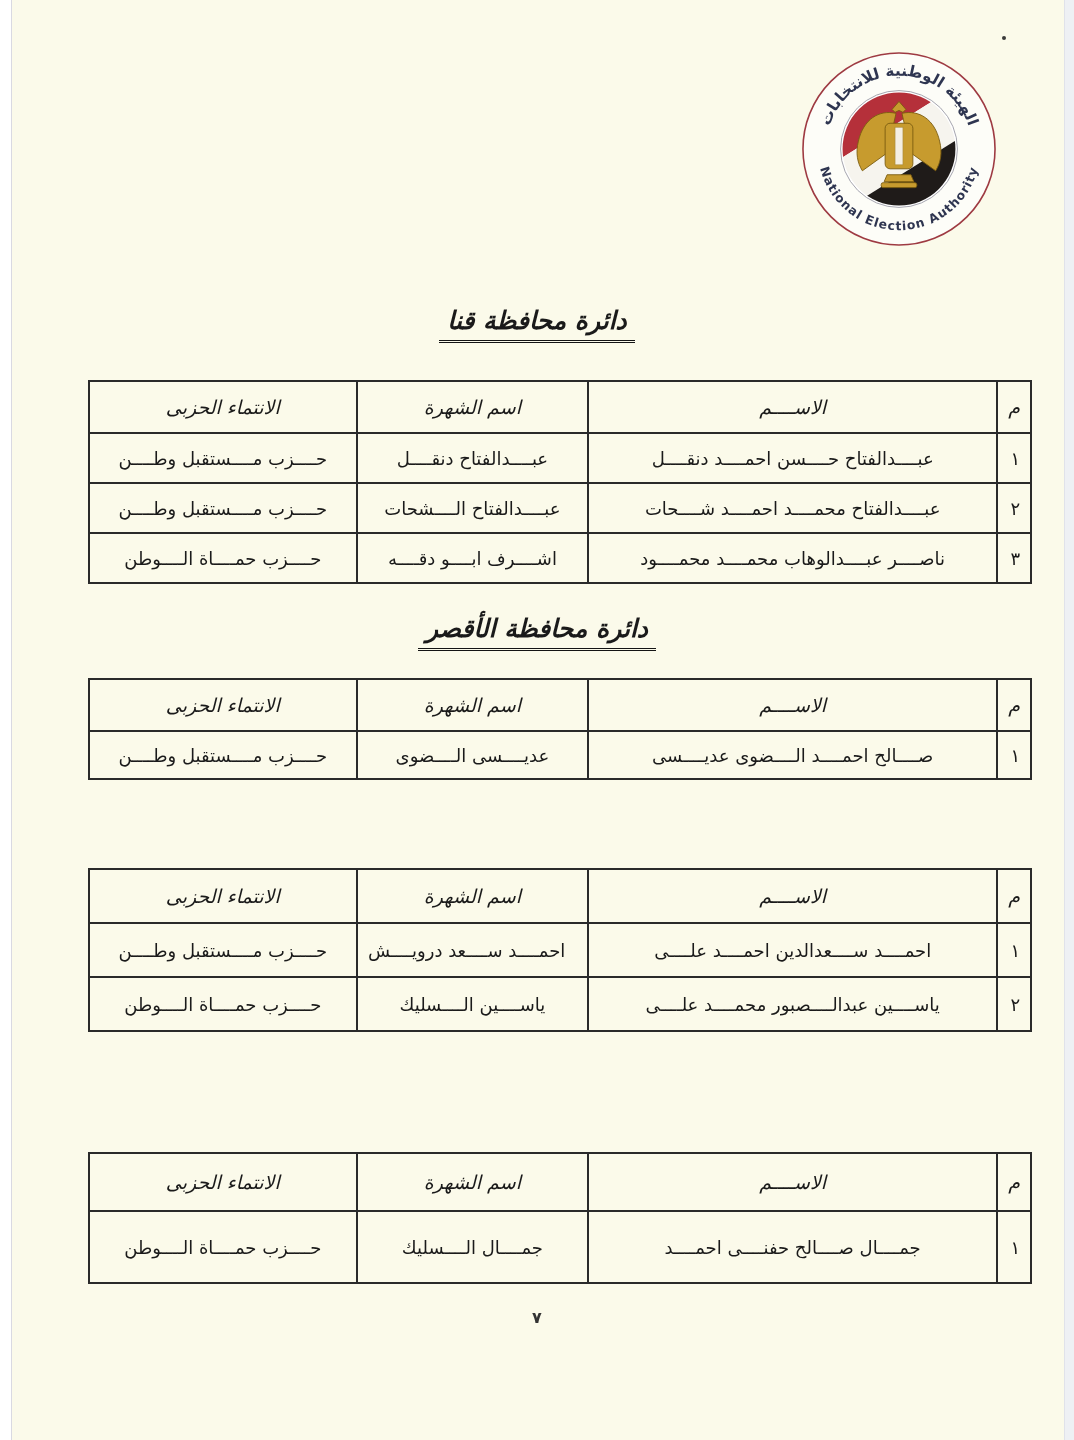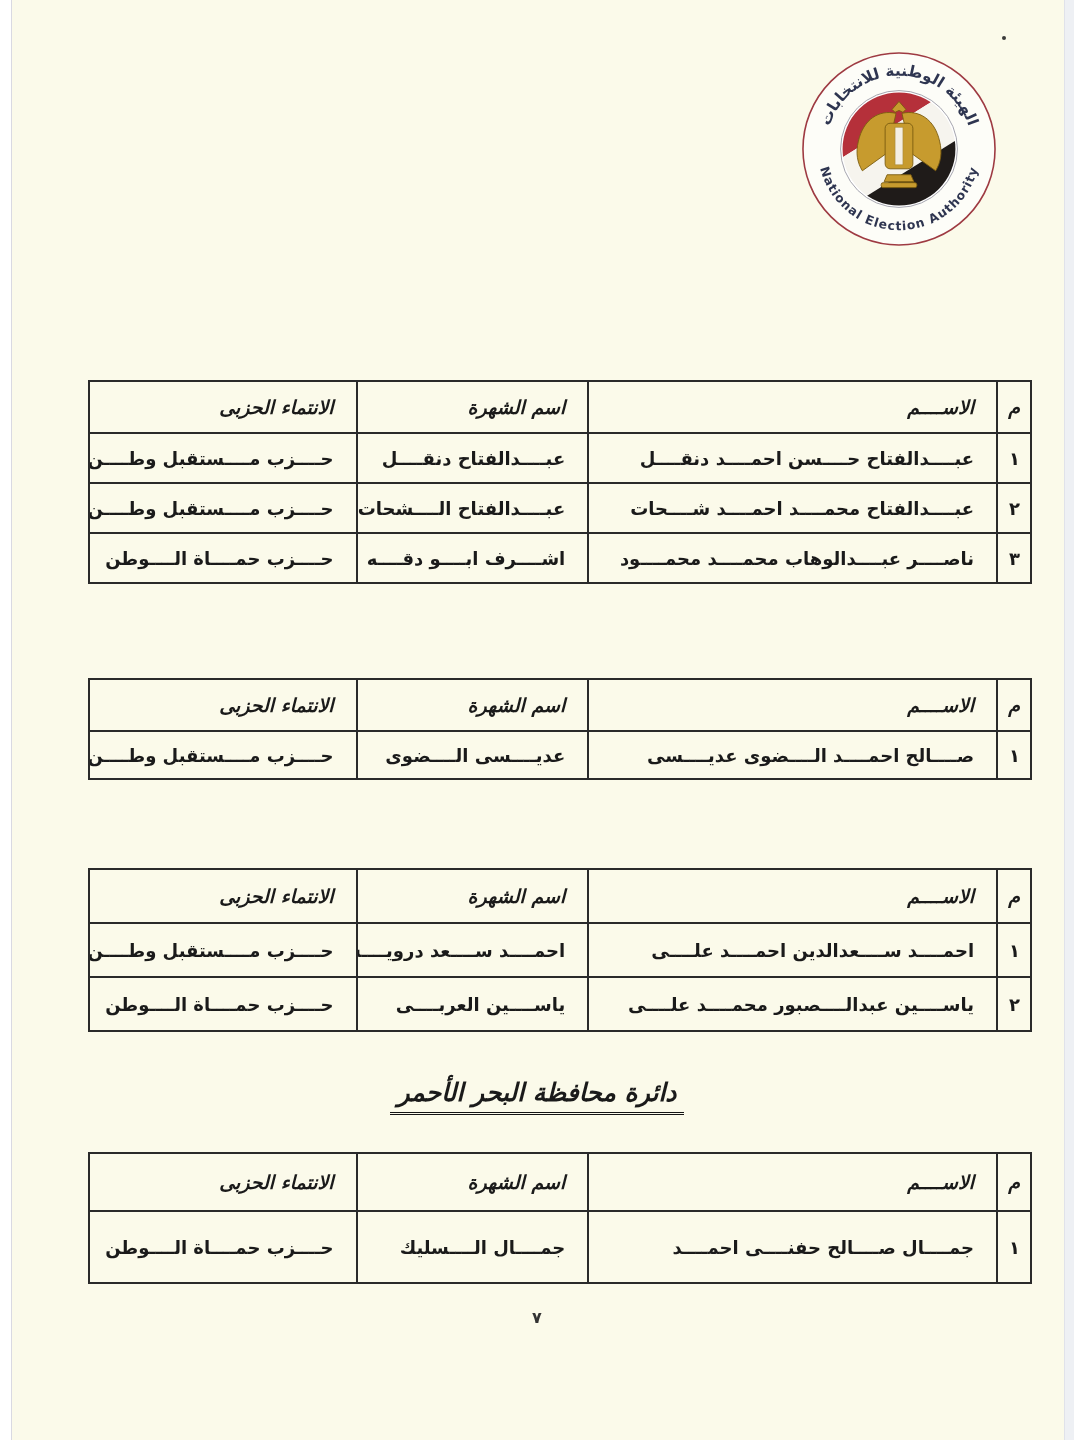--- a/index.html
+++ b/index.html
@@ -28,22 +28,22 @@
   }
 
   .tbl-wrap{position:absolute;left:88px;width:944px;}
   table.tbl{
     width:100%;border-collapse:collapse;table-layout:fixed;
     direction:rtl;
     background:#fbfaea;
   }
   table.tbl th,table.tbl td{
     border:2px solid #2a2a2a;
-    font-weight:bold;
-    text-align:right;
+    font-weight:normal;
+    text-align:center;
     vertical-align:middle;
     padding:2px 22px;
     overflow:hidden;
     white-space:nowrap;
   }
   table.tbl th{font-size:19px;font-style:italic;}
   table.tbl td{font-size:18px;}
   col.c-serial{width:3.6%;}
   col.c-name{width:43.4%;}
   col.c-known{width:24.6%;}
@@ -99,20 +99,23 @@
       </g>
       <text font-size="15.5" font-weight="bold" fill="#2e3550" font-family="DejaVu Sans, sans-serif">
         <textPath href="#arcTop" startOffset="50%" text-anchor="middle">الهيئة الوطنية للانتخابات</textPath>
       </text>
       <text font-size="12.5" font-weight="bold" fill="#2e3550" letter-spacing="1" font-family="DejaVu Sans, sans-serif">
         <textPath href="#arcBottom" startOffset="50%" text-anchor="middle">National Election Authority</textPath>
       </text>
     </svg>
   </div>
 
+  <div class="sec-title-wrap" style="top:306px">
+    <span class="sec-title">دائرة محافظة قنا</span>
+  </div>
   <div class="tbl-wrap" style="top:380px">
     <table class="tbl">
       <colgroup>
           <col class="c-serial">
           <col class="c-name">
           <col class="c-known">
           <col class="c-party">
         </colgroup>
       <thead class="h52">
         <tr>
@@ -138,20 +141,23 @@
         <tr>
           <td>٣</td>
           <td>ناصــــر عبــــدالوهاب محمــــد محمــــود</td>
           <td>اشــــرف ابــــو دقــــه</td>
           <td>حــــزب حمــــاة الــــوطن</td>
         </tr>
       </tbody>
     </table>
   </div>
 
+  <div class="sec-title-wrap" style="top:614px">
+    <span class="sec-title">دائرة محافظة الأقصر</span>
+  </div>
   <div class="tbl-wrap" style="top:678px">
     <table class="tbl">
       <colgroup>
           <col class="c-serial">
           <col class="c-name">
           <col class="c-known">
           <col class="c-party">
         </colgroup>
       <thead class="h52">
         <tr>
@@ -191,30 +197,27 @@
       <tbody class="r54">
         <tr>
           <td>١</td>
           <td>احمــــد ســــعدالدين احمــــد علــــى</td>
           <td>احمــــد ســــعد درويــــش</td>
           <td>حــــزب مــــستقبل وطــــن</td>
         </tr>
         <tr>
           <td>٢</td>
           <td>ياســــين عبدالــــصبور محمــــد علــــى</td>
-          <td>ياســــين العربــــى</td>
+          <td>ياســــين الــــسليك</td>
           <td>حــــزب حمــــاة الــــوطن</td>
         </tr>
       </tbody>
     </table>
   </div>
 
-  <div class="sec-title-wrap" style="top:1078px">
-    <span class="sec-title">دائرة محافظة البحر الأحمر</span>
-  </div>
   <div class="tbl-wrap" style="top:1152px">
     <table class="tbl">
       <colgroup>
           <col class="c-serial">
           <col class="c-name">
           <col class="c-known">
           <col class="c-party">
         </colgroup>
       <thead class="h58">
         <tr>

